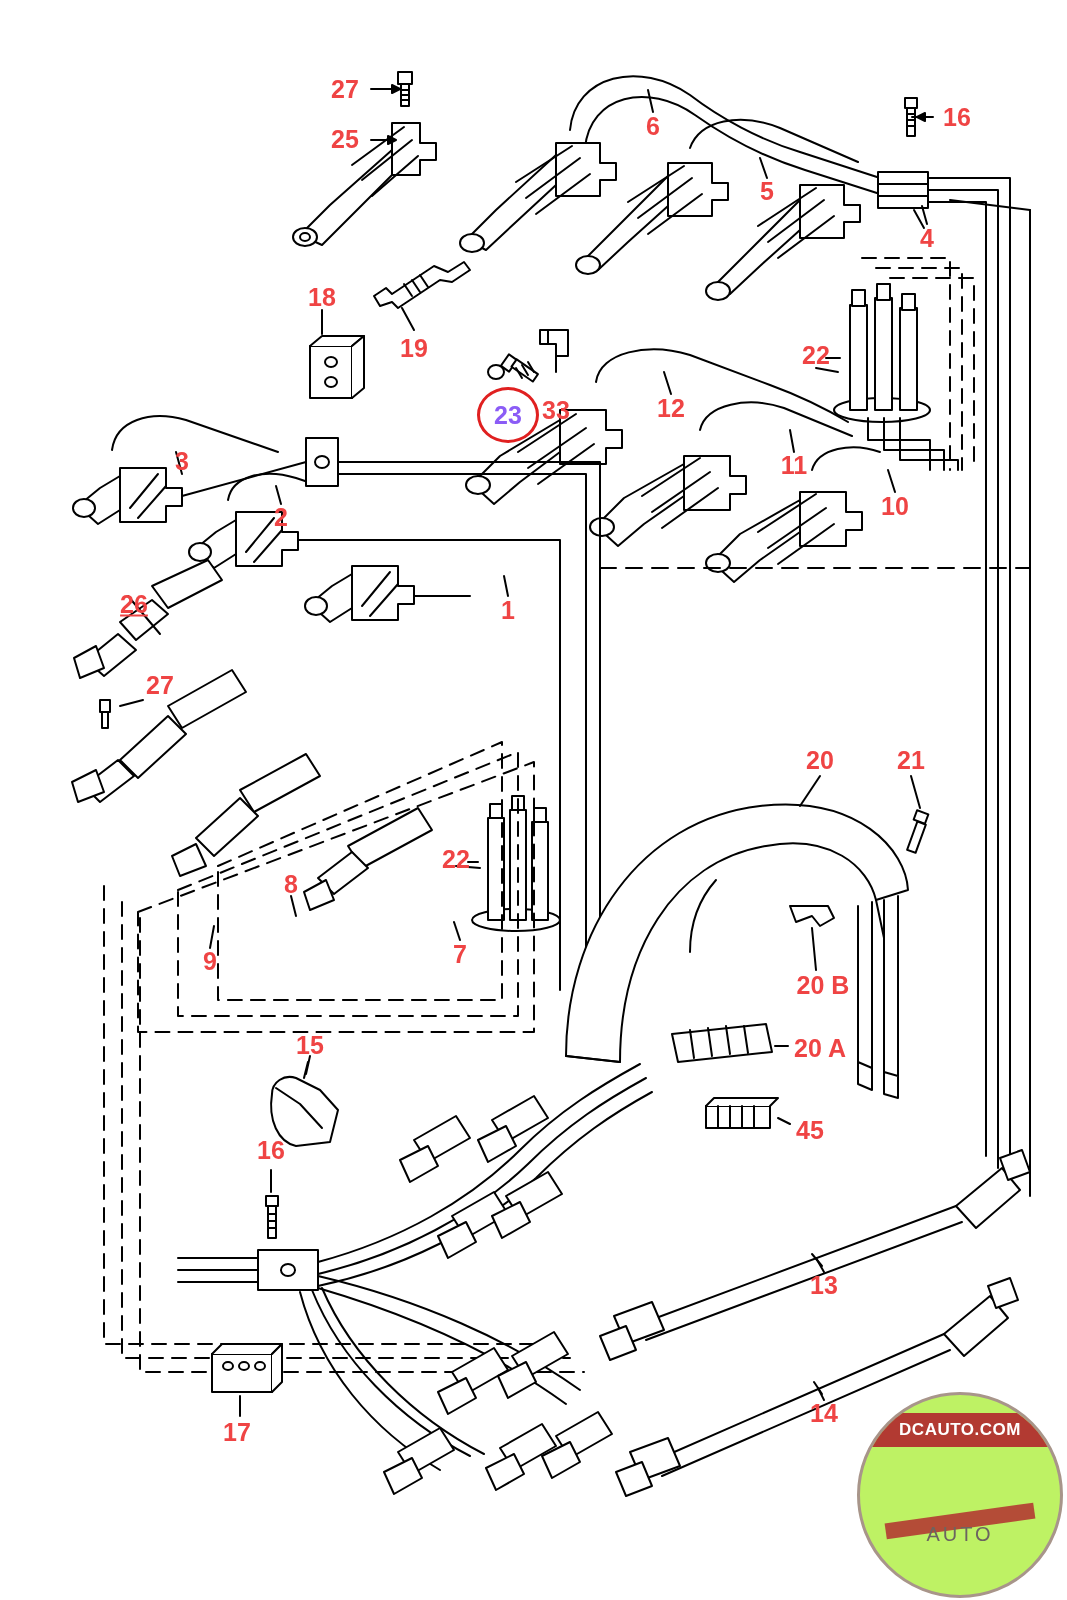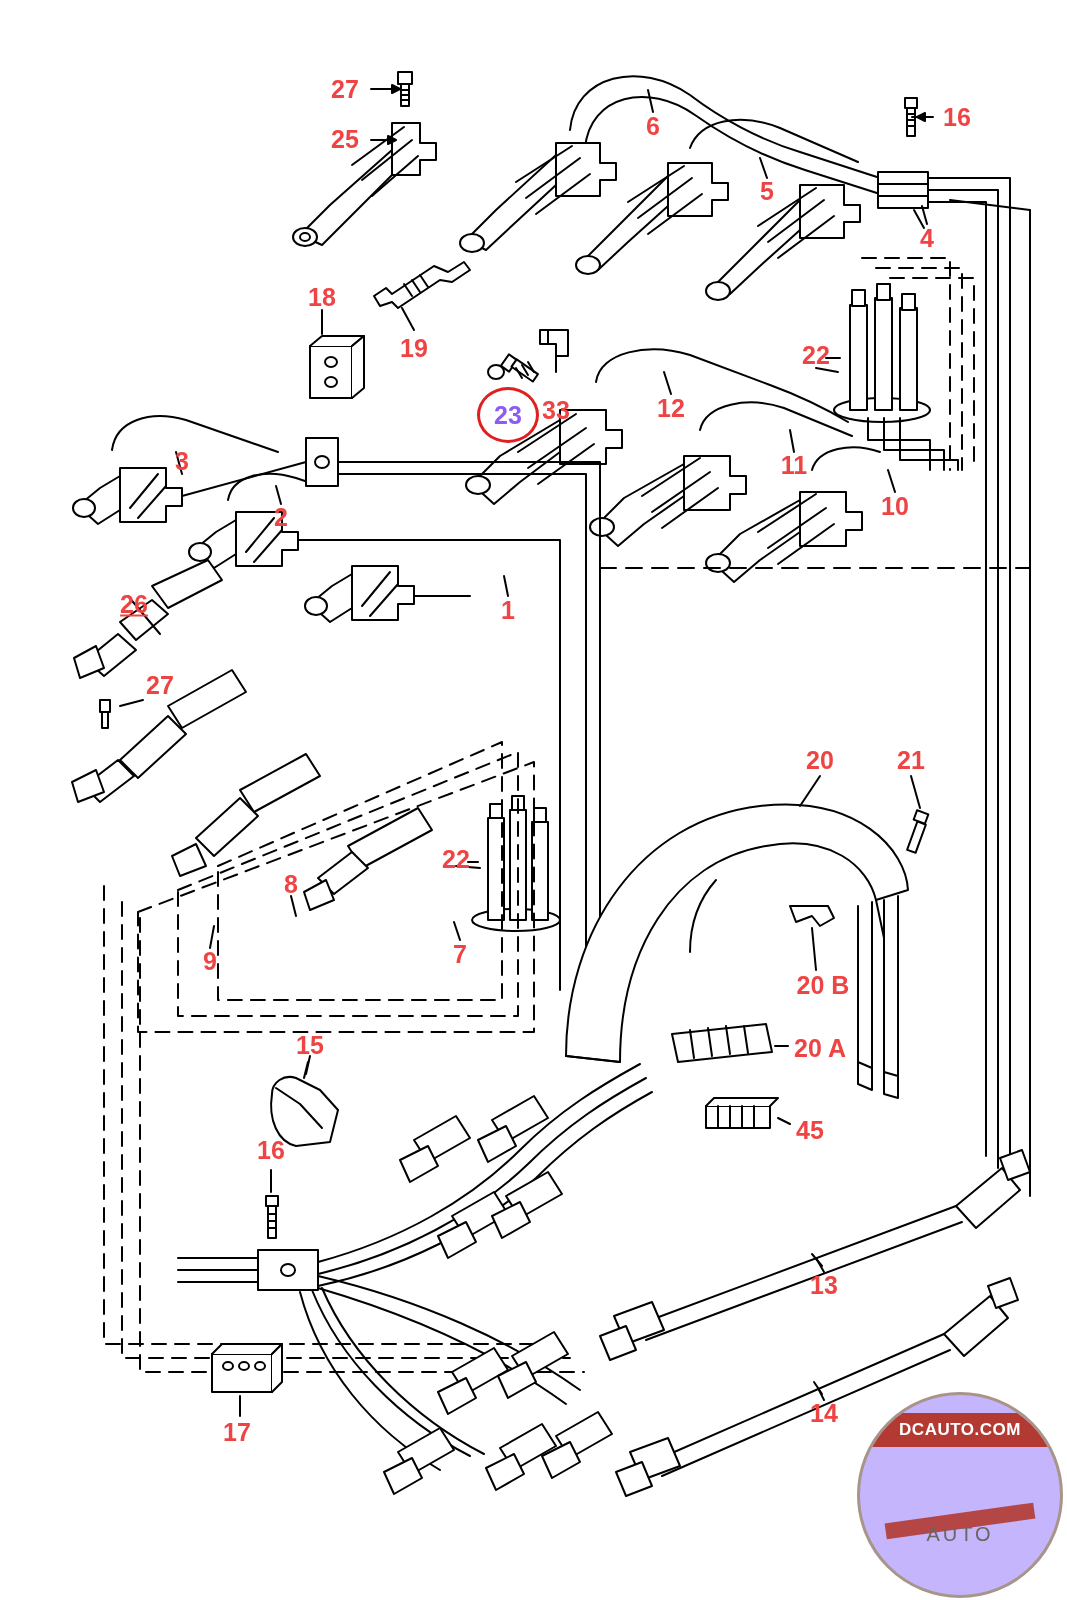--- a/index.html
+++ b/index.html
@@ -50,21 +50,21 @@
     right: 10px;
     bottom: 8px;
     width: 200px;
     height: 200px;
   }
   #watermark .wm-circle {
     position: absolute;
     left: 0; top: 0;
     width: 200px; height: 200px;
     border-radius: 50%;
-    background: #c4b5fd;
+    background: #bef264;
     border: 3px solid #a8958a;
     overflow: hidden;
   }
   #watermark .wm-band {
     position: absolute;
     left: 0;
     top: 18px;
     width: 100%;
     height: 34px;
     background: #b23a32;

